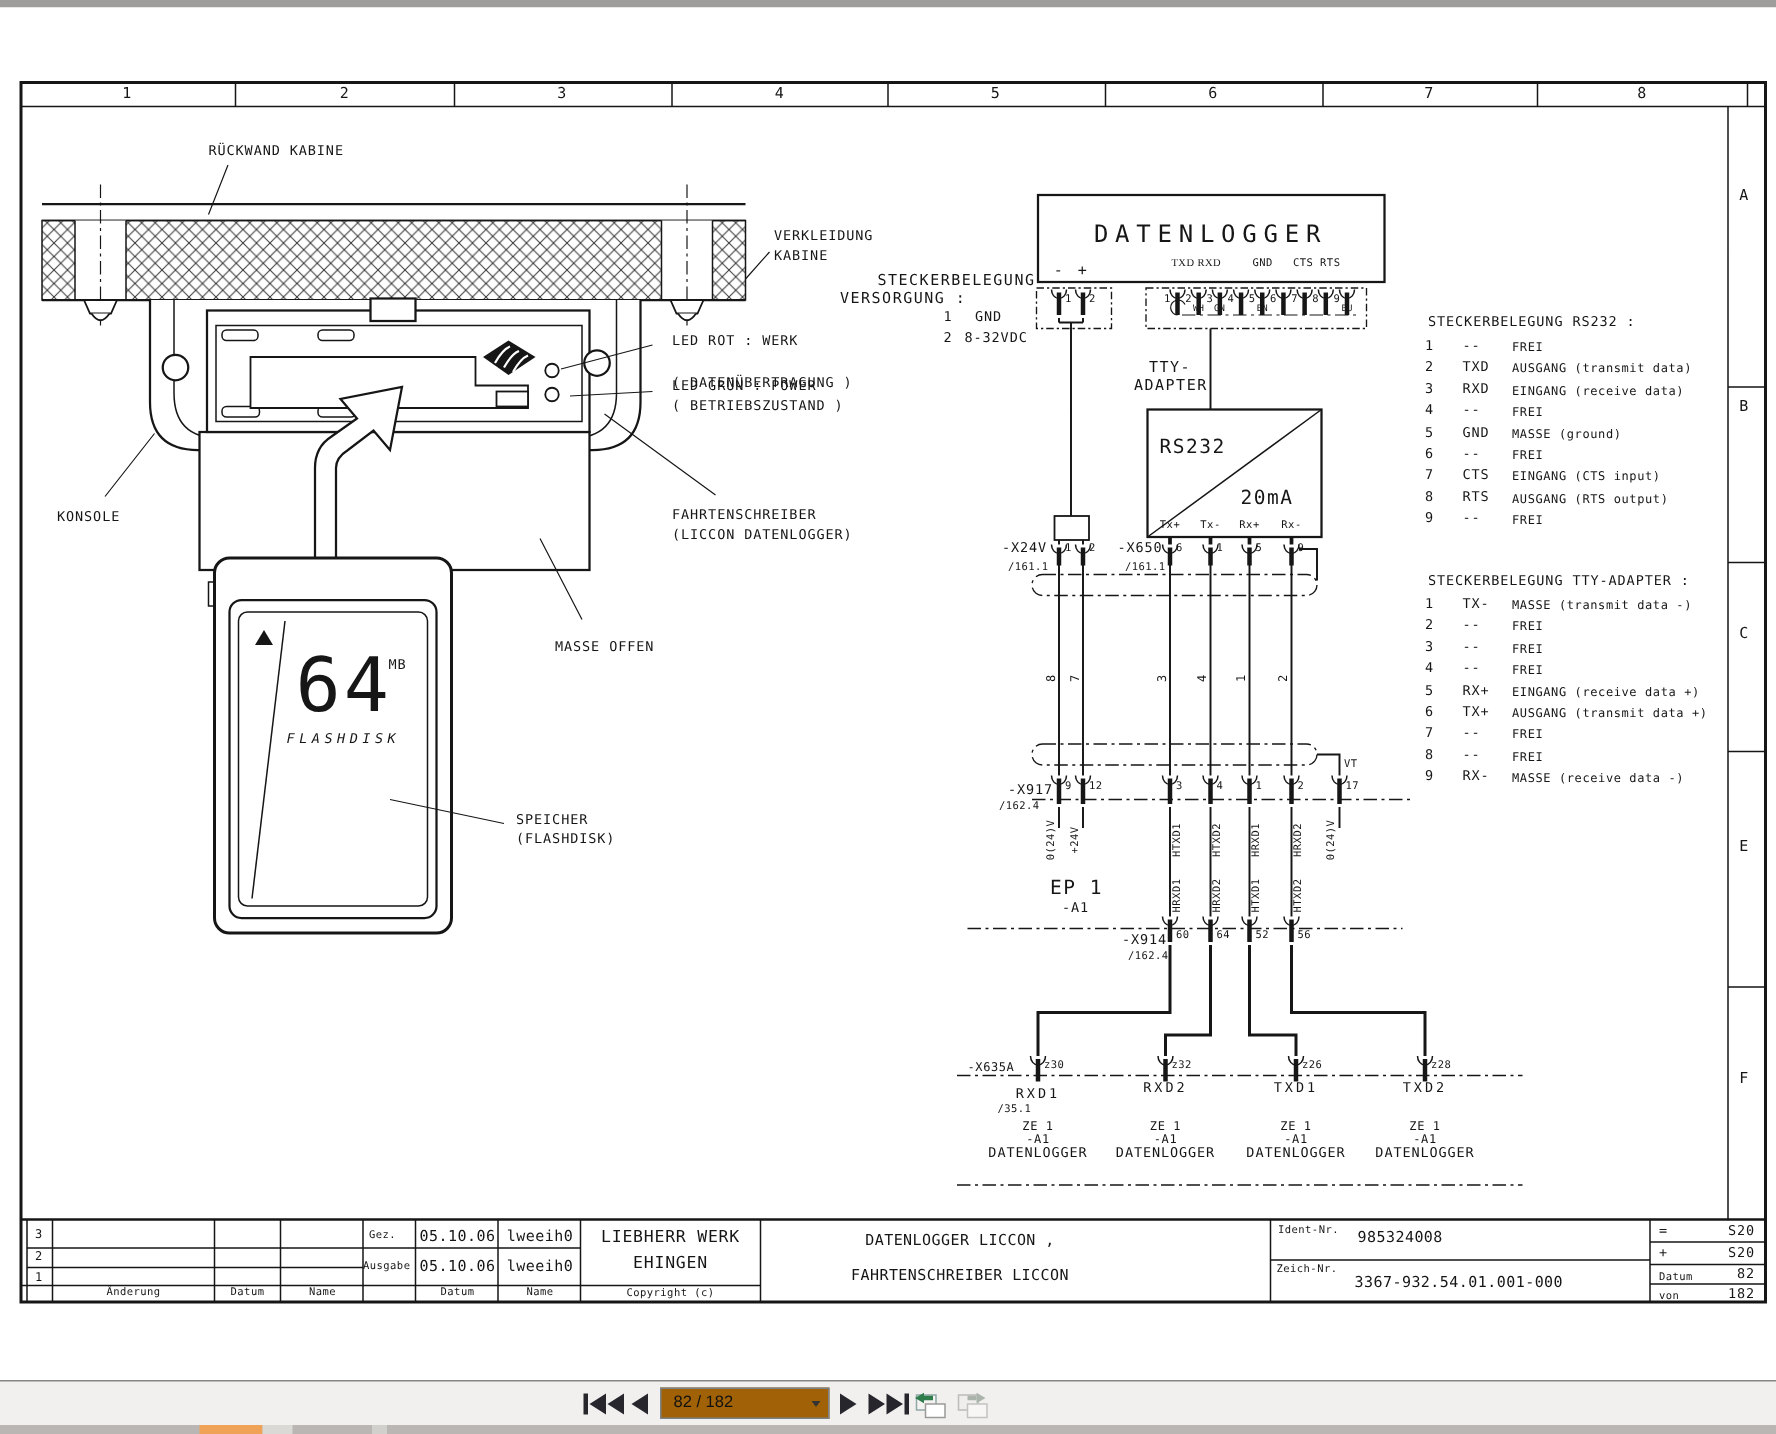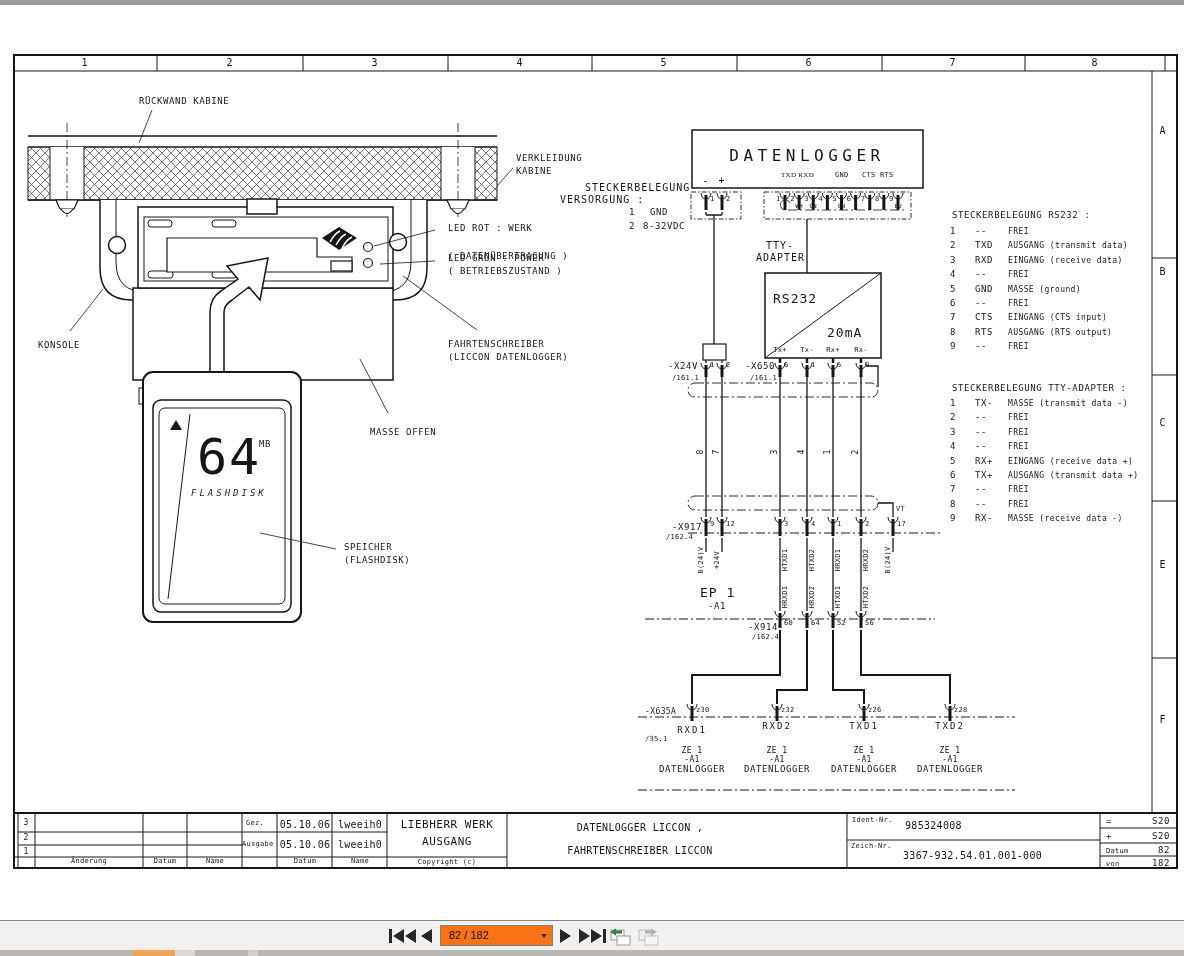--- a/index.html
+++ b/index.html
@@ -19,21 +19,21 @@
   .s50{font-size:50px;letter-spacing:2px}
   .fdl{font-size:9px;letter-spacing:3px;font-style:italic}
   .ctr{transform:translateX(-50%)}
   .rot{transform:translate(-50%,-50%) rotate(-90deg)}
   #topstrip{left:0;top:0;width:1184px;height:5px;background:#9f9d9c}
   #page{left:0;top:5px;width:1184px;height:915px;background:#fff}
   svg .dd{stroke-dasharray:9 3 2 3}
   svg .db{stroke-dasharray:5 2 1.5 2}
   #toolbar{left:0;top:920px;width:1184px;height:30px;background:#f1f0ee;border-top:1px solid #858585;box-sizing:border-box}
   .tbtn{position:absolute;top:7px;height:16px;display:flex;align-items:center;justify-content:center;cursor:pointer}
-  #combo{position:absolute;left:440px;top:4px;width:113px;height:21px;background:#f97316;border:1px solid #7b8288;box-sizing:border-box;font-size:11px;color:#111;line-height:19px;padding-left:8px;cursor:pointer}
+  #combo{position:absolute;left:440px;top:4px;width:113px;height:21px;background:#a16207;border:1px solid #7b8288;box-sizing:border-box;font-size:11px;color:#111;line-height:19px;padding-left:8px;cursor:pointer}
   .carr{position:absolute;right:5px;top:8px;width:0;height:0;border-left:3.5px solid transparent;border-right:3.5px solid transparent;border-top:4px solid #333}
   #bstrip{left:0;top:950px;width:1184px;height:6px;background:#b9b6b4}
   .bseg{position:absolute;top:0;height:6px}
 </style>
 </head>
 <body>
 
 <div id="topstrip" class="abs"></div>
 
 <div id="page" class="abs">
@@ -232,21 +232,21 @@
     <span class="t s7" style="left:752px;top:634px">/162.4</span>
     <span class="t s8" style="left:645px;top:708px">-X635A</span>
 
     <span class="t s7" style="left:246px;top:820px">Gez.</span>
     <span class="t s10n ctr" style="left:305px;top:820px">05.10.06</span>
     <span class="t s10n ctr" style="left:360px;top:820px">lweeih0</span>
     <span class="t s7" style="left:242px;top:841px">Ausgabe</span>
     <span class="t s10n ctr" style="left:305px;top:840px">05.10.06</span>
     <span class="t s10n ctr" style="left:360px;top:840px">lweeih0</span>
     <span class="t s11 ctr" style="left:447px;top:819px">LIEBHERR WERK</span>
-    <span class="t s11 ctr" style="left:447px;top:836px">AUSGANG</span>
+    <span class="t s11 ctr" style="left:447px;top:836px">EHINGEN</span>
     <span class="t s7 ctr" style="left:447px;top:859px">Copyright (c)</span>
     <span class="t s10n ctr" style="left:640px;top:823px">DATENLOGGER LICCON ,</span>
     <span class="t s10n ctr" style="left:640px;top:846px">FAHRTENSCHREIBER LICCON</span>
     <span class="t s7" style="left:852px;top:817px">Ident-Nr.</span>
     <span class="t s10n" style="left:905px;top:821px">985324008</span>
     <span class="t s7" style="left:851px;top:843px">Zeich-Nr.</span>
     <span class="t s10n" style="left:903px;top:851px">3367-932.54.01.001-000</span>
     <span class="t s7 ctr" style="left:305px;top:858px">Datum</span>
     <span class="t s7 ctr" style="left:360px;top:858px">Name</span>
   <span class="t s10 ctr" style="left: 85px; top: 58px;">1</span>
@@ -378,21 +378,21 @@
       <span class="t s7" style="left: 865px; top: 620px;">56</span>
       <span class="t s7 rot" style="left: 785px; top: 597px;">HRXD1</span>
       <span class="t s7 rot" style="left: 812px; top: 597px;">HRXD2</span>
       <span class="t s7 rot" style="left: 838px; top: 597px;">HTXD1</span>
       <span class="t s7 rot" style="left: 866px; top: 597px;">HTXD2</span>
       <span class="t s7" style="left: 696px; top: 707px;">z30</span>
       <span class="t s7" style="left: 781px; top: 707px;">z32</span>
       <span class="t s7" style="left: 868px; top: 707px;">z26</span>
       <span class="t s7" style="left: 954px; top: 707px;">z28</span>
       <span class="t s95 ctr" style="left: 692px; top: 726px;">RXD1</span>
-      <span class="t s7" style="left: 645px; top: 736px;">/35.1</span>
+      <span class="t s7" style="left: 665px; top: 736px;">/35.1</span>
       <span class="t s8 ctr" style="left: 692px; top: 747px;">ZE 1</span>
       <span class="t s8 ctr" style="left: 692px; top: 756px;">-A1</span>
       <span class="t s9 ctr" style="left: 692px; top: 765px;">DATENLOGGER</span>
       <span class="t s95 ctr" style="left: 777px; top: 722px;">RXD2</span>
       <span class="t s8 ctr" style="left: 777px; top: 747px;">ZE 1</span>
       <span class="t s8 ctr" style="left: 777px; top: 756px;">-A1</span>
       <span class="t s9 ctr" style="left: 777px; top: 765px;">DATENLOGGER</span>
       <span class="t s95 ctr" style="left: 864px; top: 722px;">TXD1</span>
       <span class="t s8 ctr" style="left: 864px; top: 747px;">ZE 1</span>
       <span class="t s8 ctr" style="left: 864px; top: 756px;">-A1</span>

